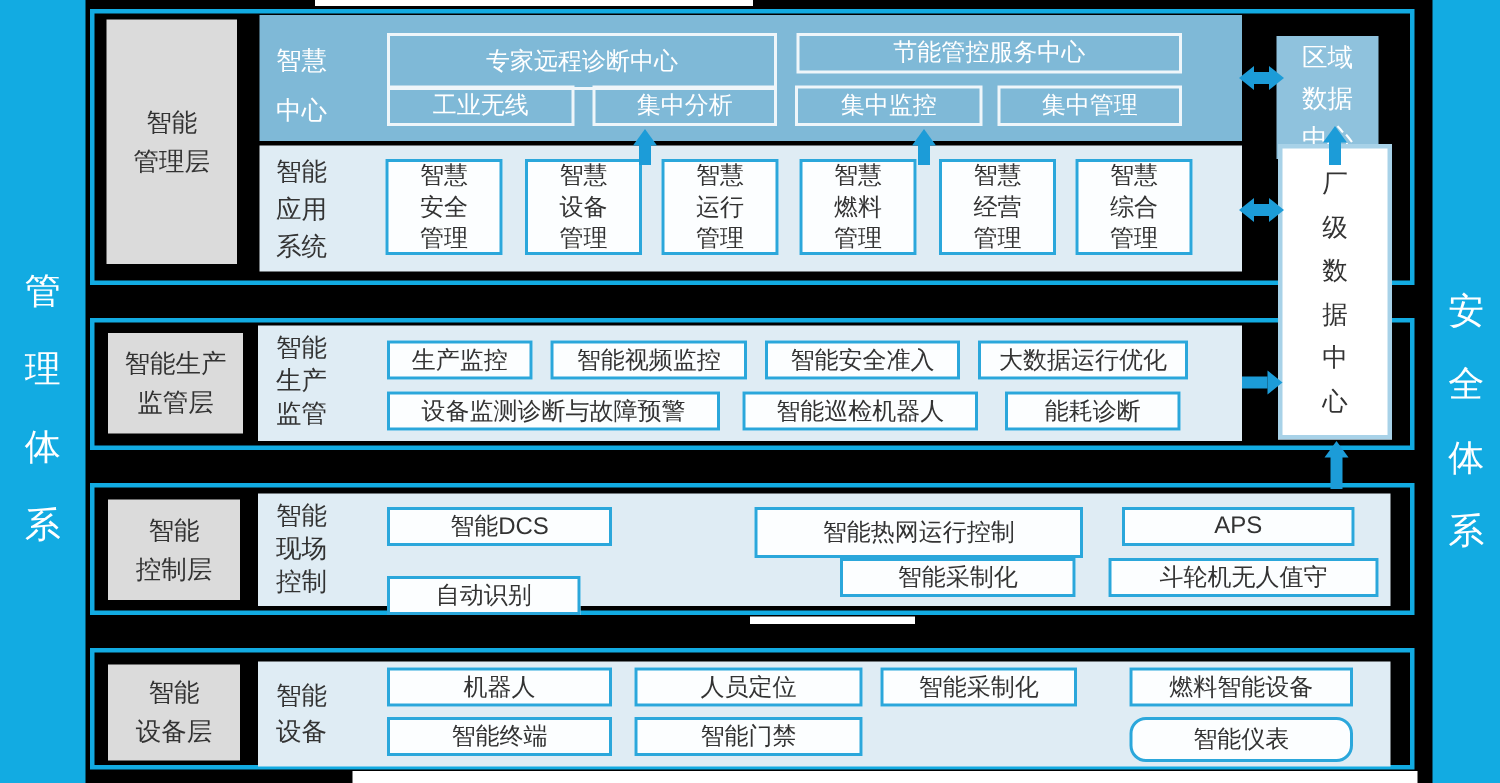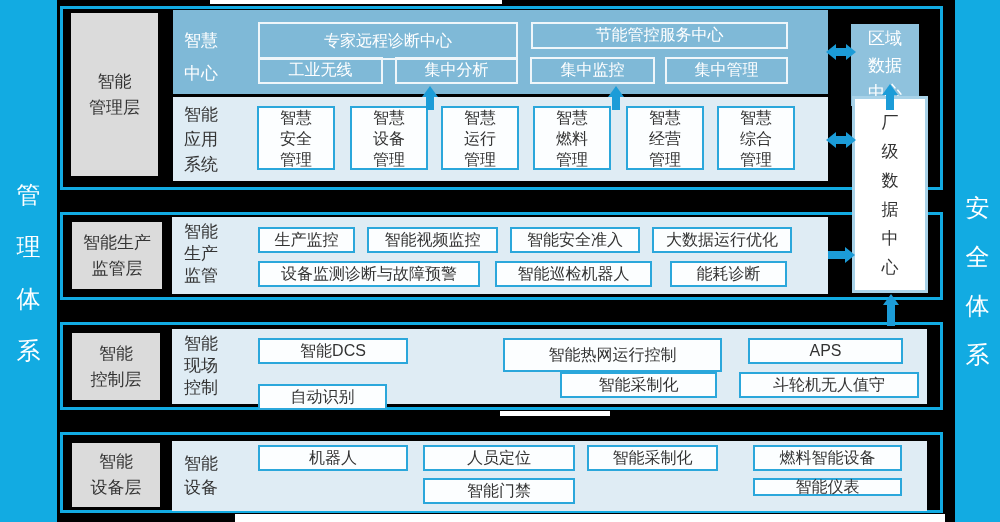--- a/index.html
+++ b/index.html
@@ -133,22 +133,23 @@
   <div class="abs cbox" style="left:560px;top:372px;width:157px;height:26px;">智能采制化</div>
   <div class="abs cbox" style="left:739px;top:372px;width:180px;height:26px;">斗轮机无人值守</div>
 
   <div class="abs panel-light" style="left:172px;top:441px;width:755px;height:70px;"></div>
   <div class="abs plabel" style="left:184px;top:452px;line-height:24px;">智能
 设备</div>
   <div class="abs cbox" style="left:423px;top:445px;width:152px;height:26px;">人员定位</div>
   <div class="abs cbox" style="left:258px;top:445px;width:150px;height:26px;">机器人</div>
   <div class="abs cbox" style="left:587px;top:445px;width:131px;height:26px;">智能采制化</div>
   <div class="abs cbox" style="left:753px;top:445px;width:149px;height:26px;">燃料智能设备</div>
+  <div class="abs cbox" style="left:258px;top:478px;width:150px;height:26px;">智能终端</div>
   <div class="abs cbox" style="left:423px;top:478px;width:152px;height:26px;">智能门禁</div>
-  <div class="abs cbox" style="left:753px;top:478px;width:149px;height:18px;">智能仪表</div>
+  <div class="abs cbox" style="left:753px;top:478px;width:149px;height:30px;border-radius:11px;">智能仪表</div>
 
   <div class="abs dc-regional" style="left:851px;top:24px;width:68px;height:82px;">区域
 数据
 中心</div>
   <div class="abs dc-plant" style="left:852px;top:96px;width:76px;height:197px;">厂
 级
 数
 据
 中
 心</div>

